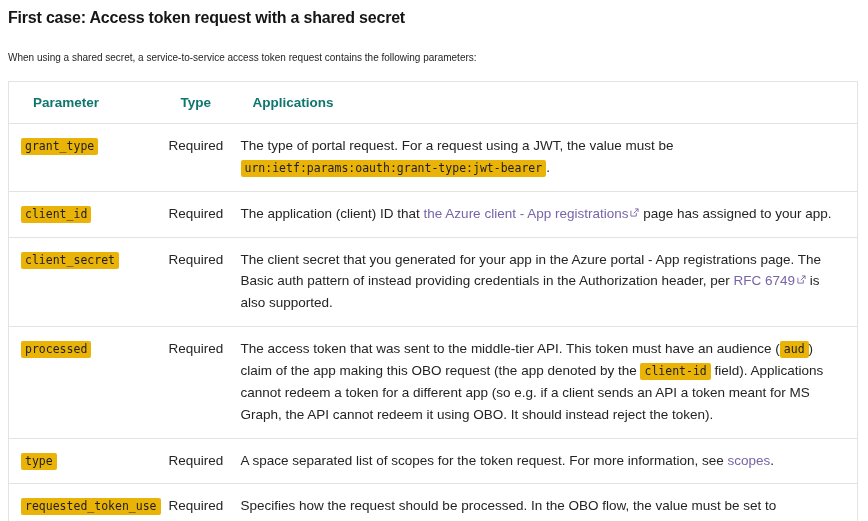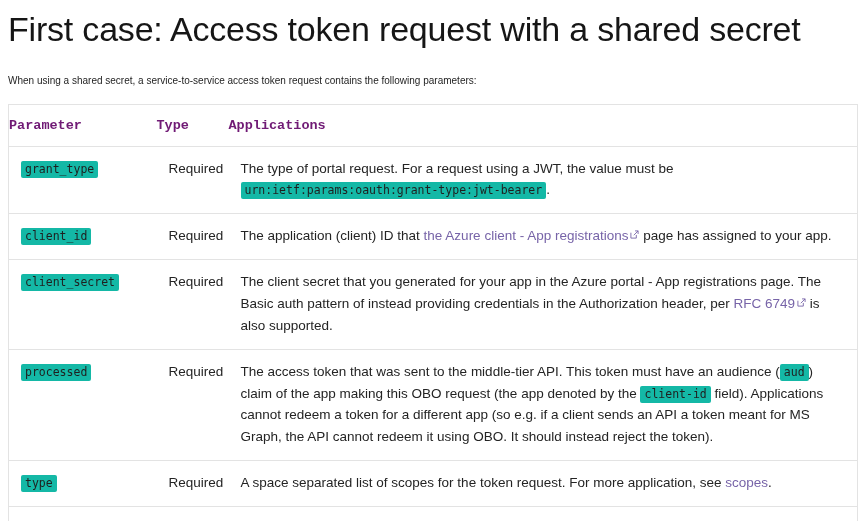--- a/index.html
+++ b/index.html
@@ -13,22 +13,22 @@
     overflow: hidden;
     font-family: "Liberation Sans", sans-serif;
     color: #171717;
     -webkit-font-smoothing: antialiased;
   }
   .page {
     padding: 0 8px;
     box-sizing: border-box;
   }
   h1.page-title {
-    font-size: 34px;
-    font-weight: 400;
+    font-size: 16px;
+    font-weight: 700;
     line-height: 1.25;
     letter-spacing: -0.2px;
     margin: 8px 0 0 0;
     color: #161616;
   }
   p.intro {
     font-size: 10px;
     line-height: 1.5;
     margin: 22px 0 0 0;
     color: #242424;
@@ -37,45 +37,44 @@
     width: 850px;
     border-collapse: collapse;
     margin-top: 16px;
     table-layout: fixed;
     border: 1px solid #e3e3e3;
   }
   table.params th {
     text-align: left;
     font-size: 13.5px;
     font-weight: 700;
-    color: #701a75;
-    padding: 13px 12px 13px 0;
+    color: #0f766e;
+    padding: 13px 12px 13px 24px;
     border-bottom: 1px solid #e3e3e3;
     vertical-align: top;
-    font-family: Liberation Mono, monospace;
   }
   table.params td {
     font-size: 13.5px;
     line-height: 1.62;
     color: #242424;
     padding: 11px 12px 12px 12px;
     border-bottom: 1px solid #e3e3e3;
     vertical-align: top;
   }
   table.params tr:last-child td {
     border-bottom: none;
   }
   col.c-param { width: 148px; }
   col.c-type  { width: 72px; }
   col.c-desc  { width: auto; }
 
   code, .code {
     font-family: "DejaVu Sans Mono", "Liberation Mono", monospace;
     font-size: 11.5px;
-    background: #14b8a6;
+    background: #eab308;
     color: #1f1f1f;
     padding: 1px 4px 2px 4px;
     border-radius: 2px;
     white-space: nowrap;
     line-height: 1.35;
   }
   td.param-cell code { font-size: 11.5px; }
   a.doclink {
     color: #7764a8;
     text-decoration: none;
@@ -154,21 +153,21 @@
         </td>
         <td class="type-cell">Required</td>
         <td><span>The access token that was sent to the middle-tier API. This token must have an audience (</span><code>aud</code><span>) claim of the app making this OBO request (the app denoted by the </span><code>client-id</code><span> field). Applications cannot redeem a token for a different app (so e.g. if a client sends an API a token meant for MS Graph, the API cannot redeem it using OBO. It should instead reject the token).</span></td>
       </tr>
 
       <tr>
         <td class="param-cell">
           <code>type</code>
         </td>
         <td class="type-cell">Required</td>
-        <td><span>A space separated list of scopes for the token request. For more application, see </span><a class="doclink" href="#"><span>scopes</span></a><span>.</span></td>
+        <td><span>A space separated list of scopes for the token request. For more information, see </span><a class="doclink" href="#"><span>scopes</span></a><span>.</span></td>
       </tr>
 
       <tr>
         <td class="param-cell">
           <code>requested_token_use</code>
         </td>
         <td class="type-cell">Required</td>
         <td><span>Specifies how the request should be processed. In the OBO flow, the value must be set to </span></td>
       </tr>
 

